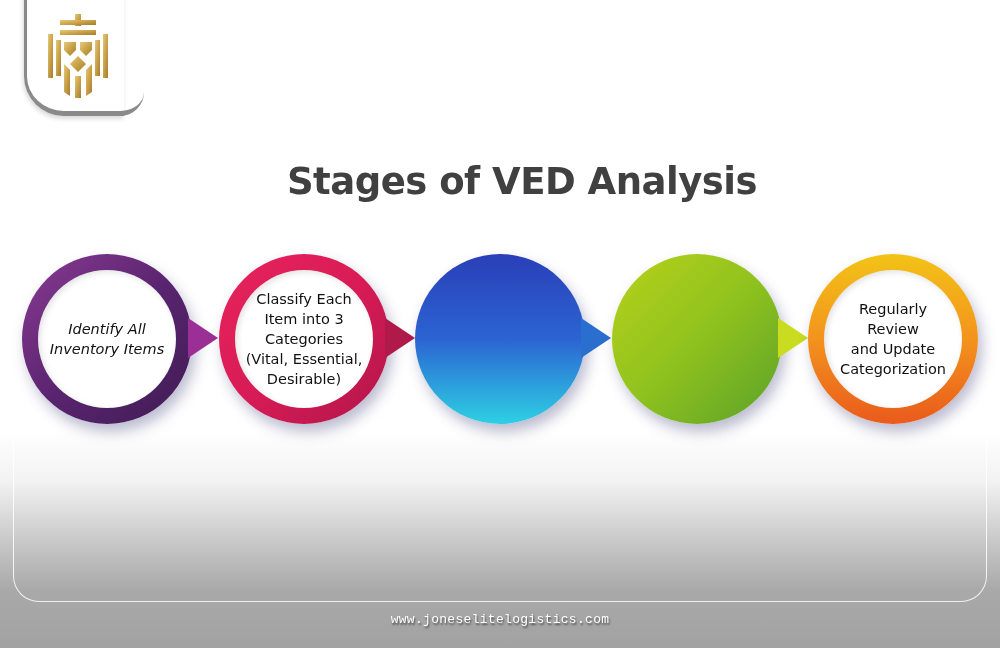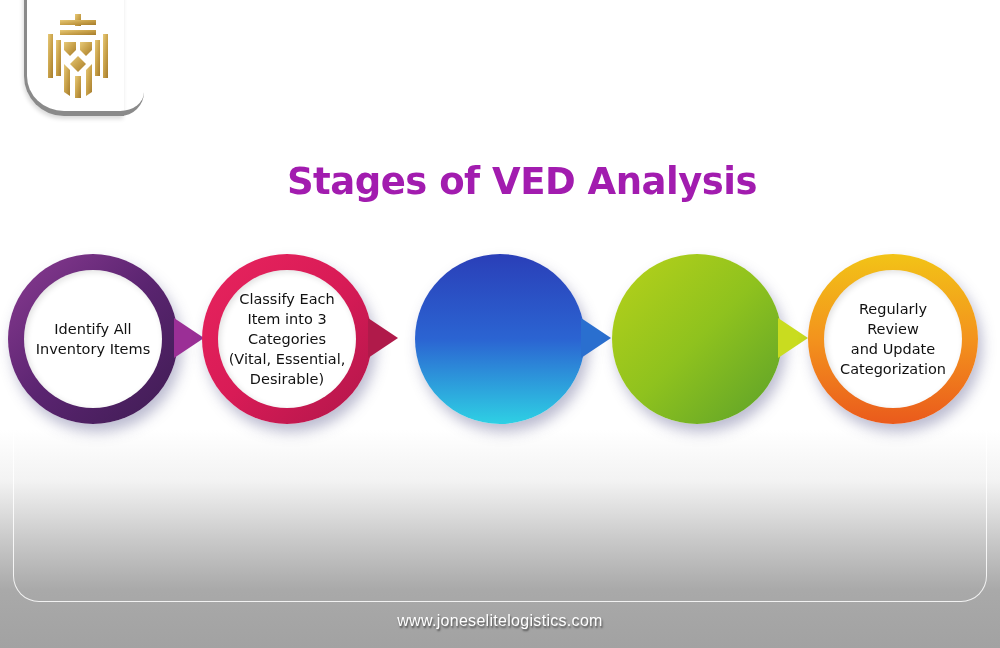--- a/index.html
+++ b/index.html
@@ -28,21 +28,21 @@
   }
   .logo-icon { position: absolute; left: 46px; top: 12px; width: 64px; height: 90px; }
 
   .title {
     position: absolute; left: 0; right: 0; top: 160px;
     text-align: center;
     font-family: "DejaVu Sans", sans-serif;
     font-weight: bold;
     font-size: 37px;
     letter-spacing: -0.5px;
-    color: #a21caf;
+    color: #404040;
     padding-left: 44px;
   }
 
   .stage {
     position: absolute; top: 254px;
     width: 170px; height: 170px;
   }
   .ring {
     position: absolute; inset: 0;
     border-radius: 50%;
@@ -64,25 +64,25 @@
     white-space: pre-line;
   }
   .pointer {
     position: absolute; right: -26px; top: 64px;
     width: 0; height: 0;
     border-top: 20px solid transparent;
     border-bottom: 20px solid transparent;
     border-left: 30px solid #7a2a8a;
   }
 
-  .s1 { left: 8px; }
+  .s1 { left: 22px; font-style: italic; }
   .s1 .ring { background: linear-gradient(135deg, #8a3b92 0%, #5a2470 50%, #3e1c52 100%); }
   .s1 .pointer { border-left-color: #9b2f96; }
 
-  .s2 { left: 202px; }
+  .s2 { left: 219px; }
   .s2 .ring { background: linear-gradient(135deg, #e8245e 0%, #d81b56 50%, #b0164a 100%); }
   .s2 .pointer { border-left-color: #b01a4a; }
 
   .s3 { left: 415px; }
   .s3 .ring { background: linear-gradient(180deg, #2a3fb8 0%, #2b64d2 50%, #2ed0e4 100%); }
   .s3 .pointer { border-left-color: #2a6fcf; }
 
   .s4 { left: 612px; }
   .s4 .ring { background: linear-gradient(135deg, #b8d21a 0%, #8fc21e 50%, #5aa02a 100%); }
   .s4 .pointer { border-left-color: #c9dc1f; }
@@ -92,22 +92,22 @@
 
   .frame {
     position: absolute; left: 13px; top: 420px; width: 974px; height: 182px;
     border: 1px solid rgba(255,255,255,0.85);
     border-top: none;
     border-radius: 0 0 26px 26px;
   }
   .url {
     position: absolute; left: 0; right: 0; top: 612px;
     text-align: center;
-    font-family: Liberation Sans, sans-serif;
-    font-size: 16px;
+    font-family: Liberation Mono, monospace;
+    font-size: 13px;
     color: #ffffff;
     letter-spacing: 0.3px;
     text-shadow: 1px 2px 2px rgba(0,0,0,0.55);
   }
 </style>
 </head>
 <body>
 
 <div class="logo-badge"></div>
 <svg class="logo-icon" viewBox="0 0 64 90">

